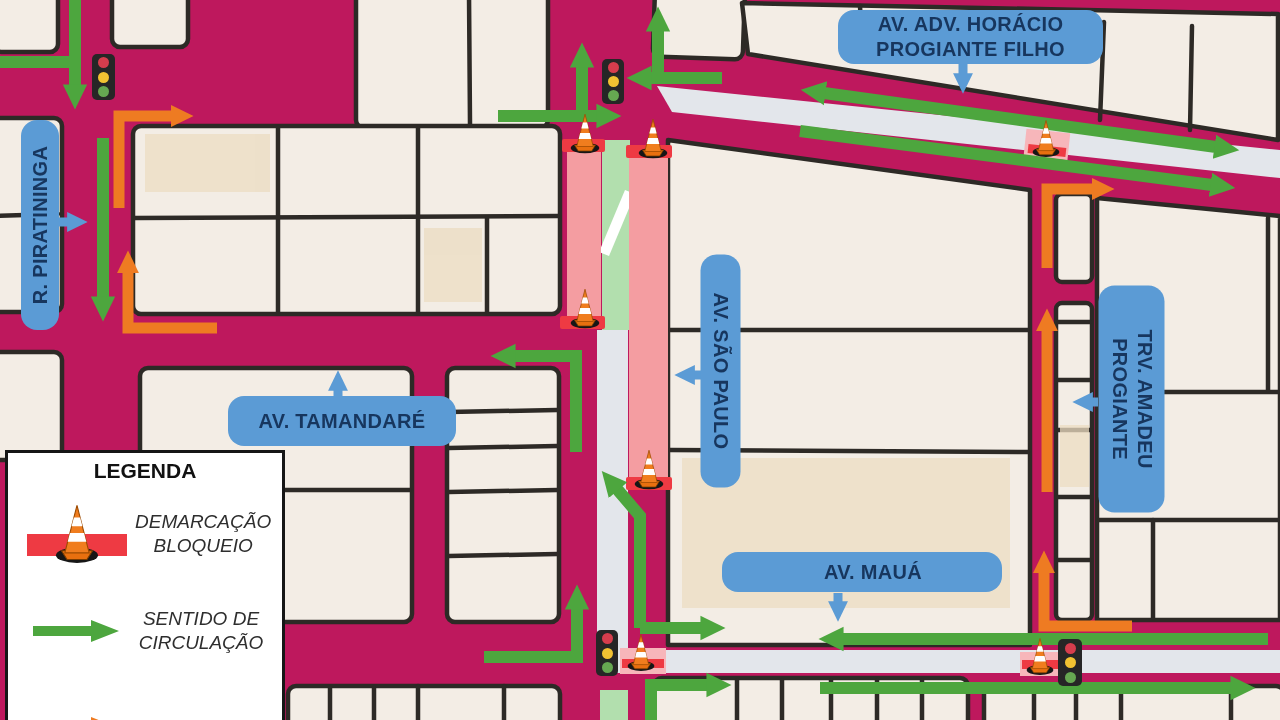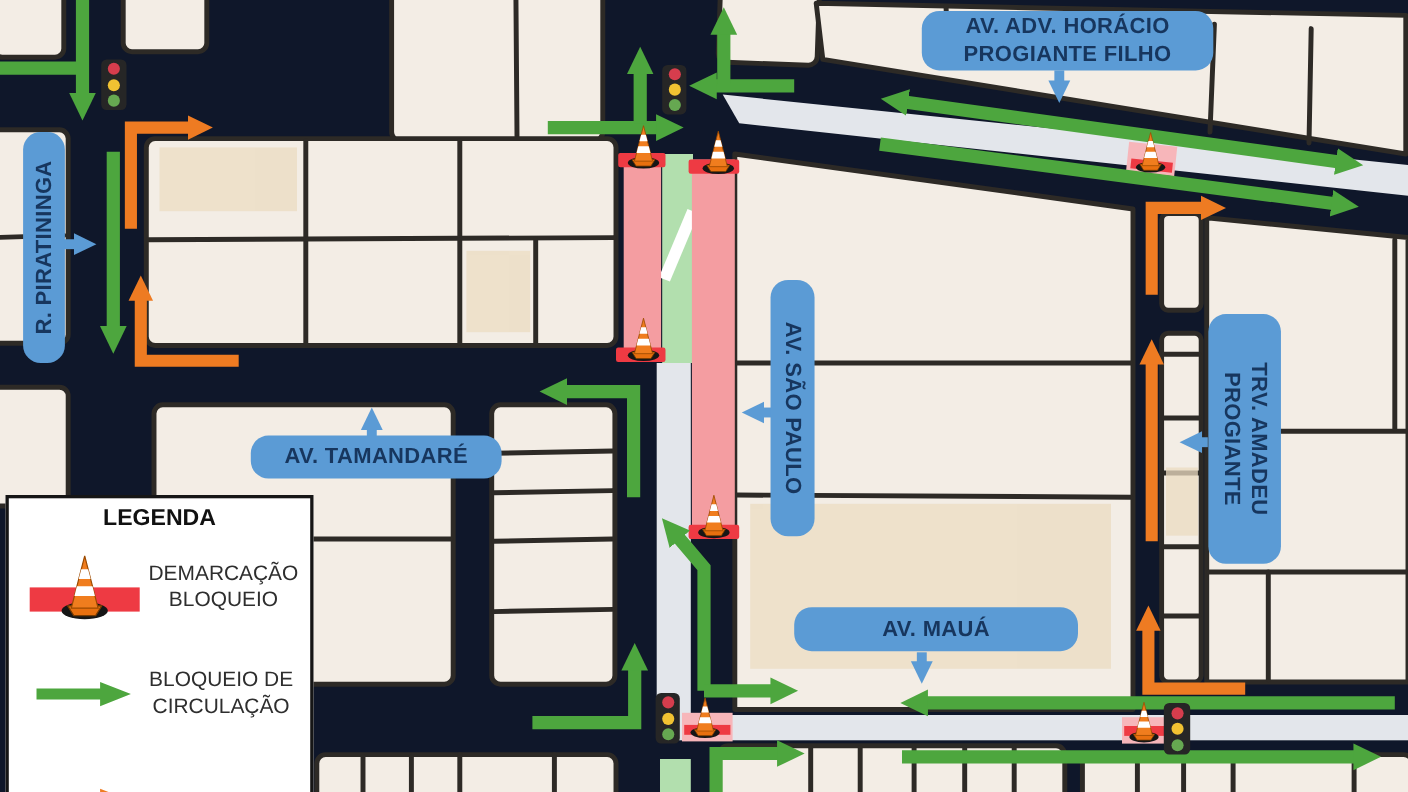--- a/index.html
+++ b/index.html
@@ -1,16 +1,16 @@
 <!DOCTYPE html>
 <html><head>
 <meta charset="utf-8">
 <style>
   html,body{margin:0;padding:0;background:#ffffff;font-family:"Liberation Sans",sans-serif;}
-  #stage{position:relative;width:1280px;height:720px;overflow:hidden;background:#0f172a;}
+  #stage{position:relative;width:1280px;height:720px;overflow:hidden;background:#be185d;}
   #map-svg{position:absolute;left:0;top:0;}
 
   
   .street-label{
     position:absolute;background:#5b9bd5;color:#17365e;font-weight:bold;
     border-radius:16px;display:flex;flex-direction:column;align-items:center;justify-content:center;
     font-size:20px;line-height:1.25;text-align:center;letter-spacing:.3px;
   }
   .street-label span{white-space:nowrap;}
   .rot-ccw{transform:rotate(-90deg);}
@@ -23,21 +23,21 @@
   .tl .dot.r{background:#d63d4d;} .tl .dot.y{background:#f1c232;} .tl .dot.g{background:#66a851;}
 
   
   #legend{
     position:absolute;left:5px;top:450px;width:280px;height:334px;background:#ffffff;
     border:3px solid #161616;box-sizing:border-box;display:flex;flex-direction:column;padding:4px 15px;
   }
   #legend .legend-title{font-size:21px;font-weight:bold;color:#111;text-align:center;margin:2px 0 2px 0;}
   .legend-row{display:flex;align-items:center;flex:1;}
   .legend-icon{width:112px;display:flex;justify-content:center;align-items:center;flex:none;}
-  .legend-text{flex:1;font-size:19px;color:#2e2e2e;text-align:center;line-height:1.25;}
+  .legend-text{flex:1;font-size:19px;color:#2e2e2e;text-align:center;line-height:1.25;font-style:italic;}
 </style>
 </head>
 <body>
 
 <div id="stage">
 
   <svg id="map-svg" width="1280" height="720" viewBox="0 0 1280 720">
     <defs>
       <marker id="ah-green" viewBox="0 0 10 10" refX="0.6" refY="5" markerWidth="2.2" markerHeight="2.6" orient="auto">
         <polygon points="0,0.4 9.5,5 0,9.6" fill="#4da63e"></polygon>
@@ -201,29 +201,29 @@
 
   <div class="street-label" style="left:838px;top:10px;width:265px;height:54px;">
     <span>AV. ADV. HORÁCIO</span>
     <span>PROGIANTE FILHO</span>
   </div>
 
   <div class="street-label rot-ccw" style="left:-65px;top:206px;width:210px;height:38px;">
     <span>R. PIRATININGA</span>
   </div>
 
-  <div class="street-label" style="left:228px;top:396px;width:228px;height:39px;">
+  <div class="street-label" style="left:228px;top:396px;width:228px;height:50px;">
     <span>AV. TAMANDARÉ</span>
   </div>
 
   <div class="street-label rot-cw" style="left:604px;top:351px;width:233px;height:40px;">
     <span>AV. SÃO PAULO</span>
   </div>
 
-  <div class="street-label" style="left:722px;top:552px;width:258px;height:40px;">
+  <div class="street-label" style="left:722px;top:552px;width:258px;height:40px;padding-left:22px;">
     <span>AV. MAUÁ</span>
   </div>
 
   <div class="street-label rot-cw" style="left:1018px;top:366px;width:227px;height:66px;">
     <span>TRV. AMADEU</span>
     <span>PROGIANTE</span>
   </div>
 
   <div class="tl" style="left:92px;top:54px;width:23px;height:46px;">
     <span class="dot r"></span>
@@ -258,21 +258,21 @@
       </div>
       <div class="legend-text">DEMARCAÇÃO BLOQUEIO</div>
     </div>
 
     <div class="legend-row">
       <div class="legend-icon">
         <svg width="92" height="24" viewBox="0 0 92 24">
           <polygon points="0,7 58,7 58,1 86,12 58,23 58,17 0,17" fill="#4da63e"></polygon>
         </svg>
       </div>
-      <div class="legend-text">BLOQUEIO DE CIRCULAÇÃO</div>
+      <div class="legend-text">SENTIDO DE CIRCULAÇÃO</div>
     </div>
 
     <div class="legend-row">
       <div class="legend-icon">
         <svg width="92" height="24" viewBox="0 0 92 24">
           <polygon points="0,7 58,7 58,1 86,12 58,23 58,17 0,17" fill="#ee7b22"></polygon>
         </svg>
       </div>
     </div>
   </div>

